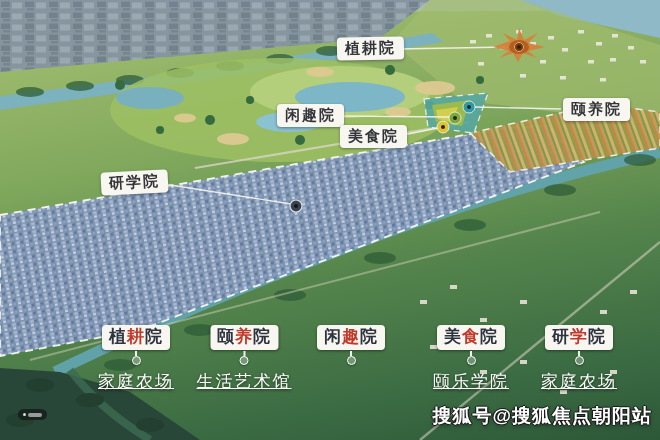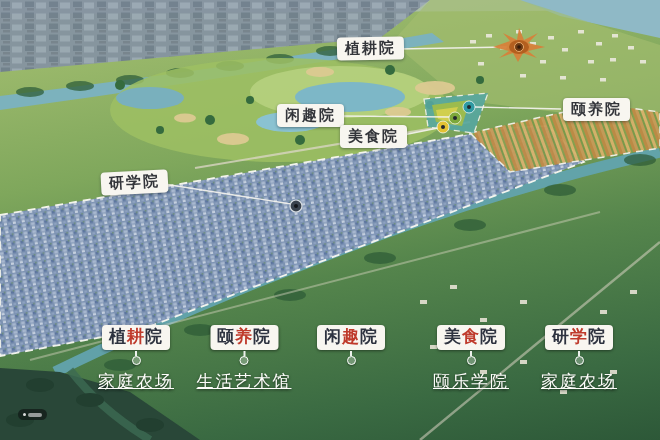--- a/index.html
+++ b/index.html
@@ -266,14 +266,15 @@
     <div class="legend-stem"></div>
     <div class="legend-dot"></div>
     <div class="legend-sub">家庭农场</div>
   </div>
 
   <div class="corner-badge">
     <div class="badge-dot"></div>
     <div class="badge-blob"></div>
   </div>
 
+  <div class="watermark">搜狐号@搜狐焦点朝阳站</div>
 
 </div>
 
 </body></html>

